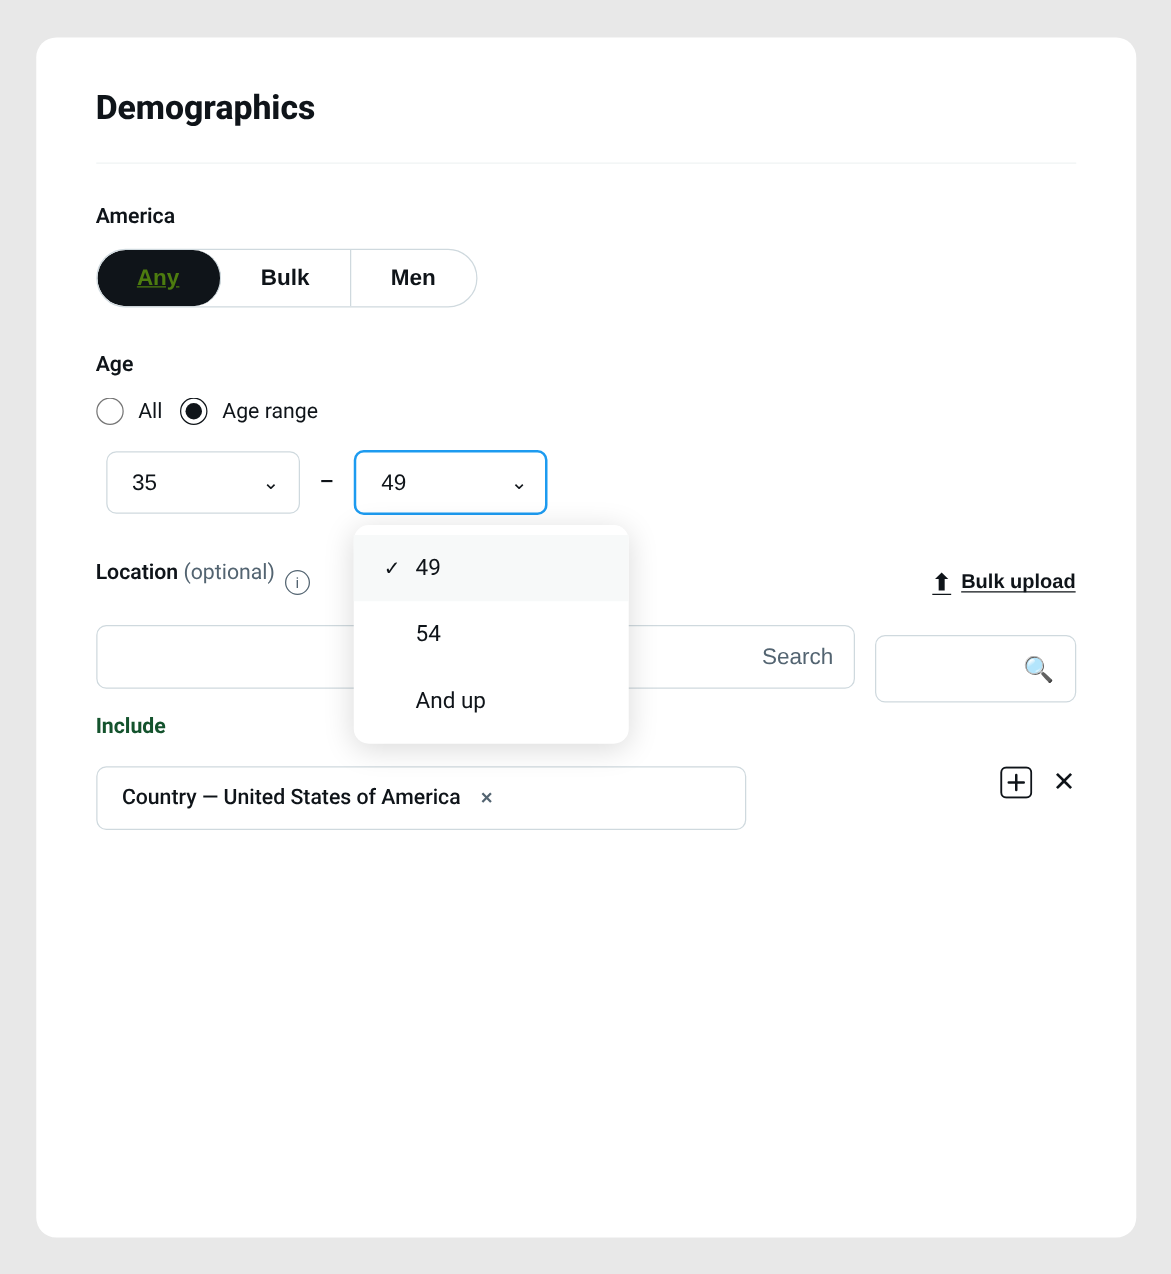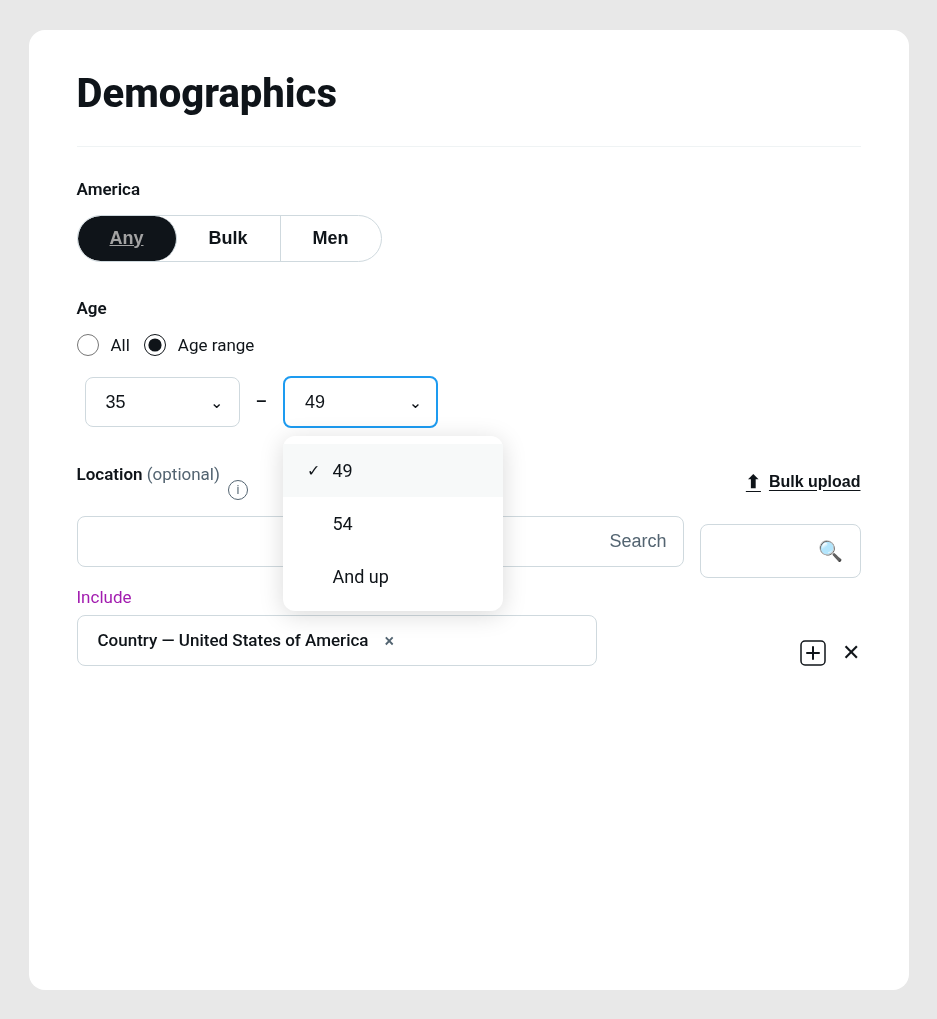--- a/index.html
+++ b/index.html
@@ -17,21 +17,21 @@
       background: #ffffff;
       border-radius: 16px;
       padding: 40px 48px 48px 48px;
       width: 880px;
       min-height: 960px;
       position: relative;
       overflow: visible;
     }
 
     .page-title {
-      font-size: 40px;
+      font-size: 27px;
       font-weight: 800;
       color: #0f1419;
       margin-bottom: 28px;
       line-height: 1.2;
     }
 
     .divider {
       border: none;
       border-top: 1px solid #eff3f4;
       margin-bottom: 32px;
@@ -60,21 +60,21 @@
       font-weight: 600;
       border: none;
       background: transparent;
       cursor: pointer;
       color: #0f1419;
       position: relative;
     }
 
     .gender-btn.active {
       background: #0f1419;
-      color: #a3a3a3;
+      color: #4d7c0f;
       border-radius: 50px;
       text-decoration: underline;
     }
 
     .gender-btn:not(:last-child) {
       border-right: 1.5px solid #cfd9de;
     }
 
     .gender-btn.active + .gender-btn {
       border-left: none;
@@ -202,21 +202,21 @@
 
     .location-header {
       display: flex;
       align-items: center;
       justify-content: space-between;
       margin-bottom: 16px;
     }
 
     .location-label-group {
       display: flex;
-      align-items: flex-end;
+      align-items: center;
       gap: 8px;
     }
 
     .info-icon {
       width: 20px;
       height: 20px;
       border: 1.5px solid #536471;
       border-radius: 50%;
       display: flex;
       align-items: center;
@@ -280,28 +280,28 @@
       width: 200px;
     }
 
     .search-icon {
       color: #1d9bf0;
       font-size: 20px;
     }
 
     .include-label {
       font-size: 17px;
-      font-weight: 400;
-      color: #a21caf;
-      margin-bottom: 8px;
+      font-weight: 700;
+      color: #14532d;
+      margin-bottom: 22px;
     }
 
     .location-row {
       display: flex;
-      align-items: flex-end;
+      align-items: flex-start;
       justify-content: space-between;
     }
 
     .location-tag {
       display: flex;
       align-items: center;
       gap: 12px;
       border: 1.5px solid #cfd9de;
       border-radius: 8px;
       padding: 14px 20px;

